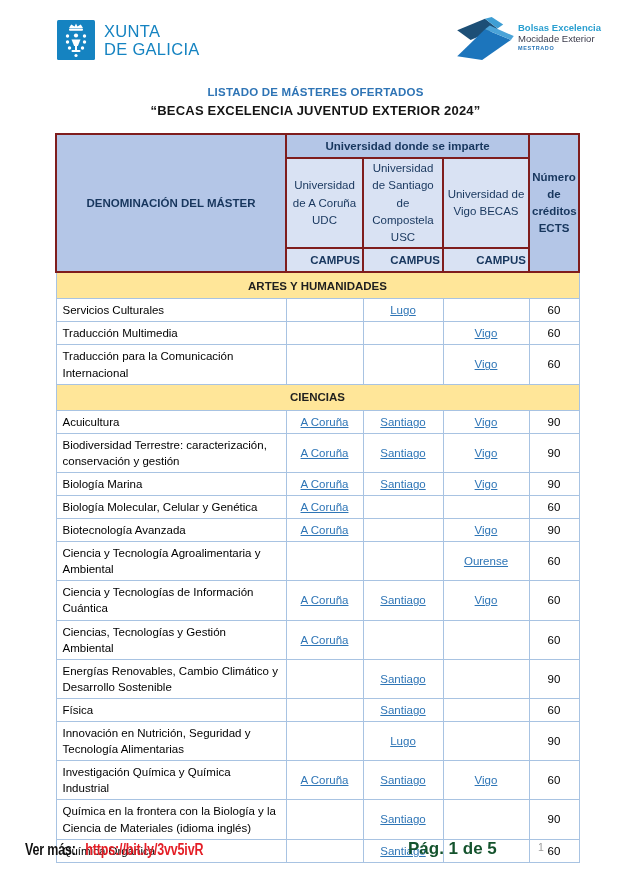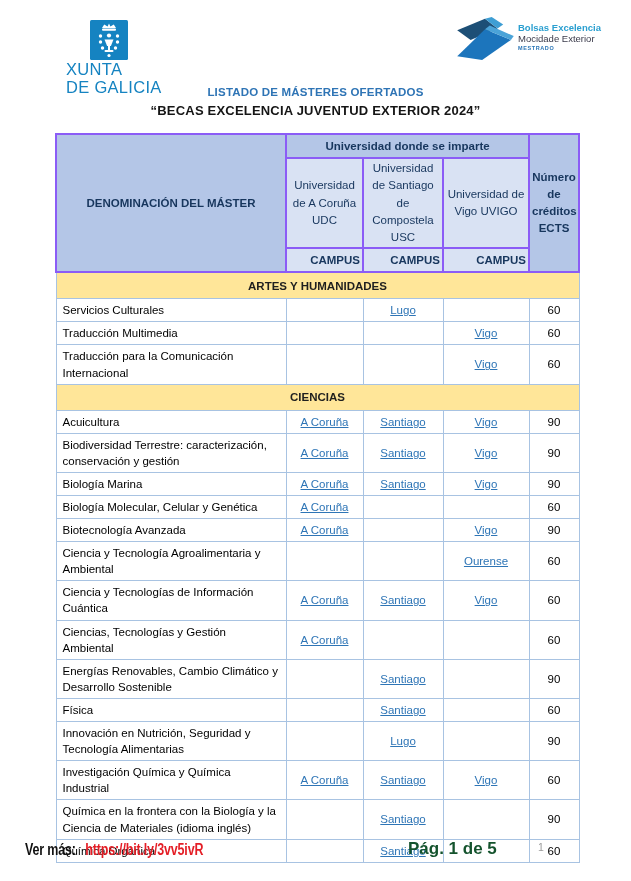--- a/index.html
+++ b/index.html
@@ -2,21 +2,21 @@
 <html><head>
 <meta charset="utf-8">
 <style>
   html,body { margin:0; padding:0; background:#fff; }
   .page {
     position:relative; width:631px; height:881px; background:#ffffff;
     font-family:"Liberation Sans", sans-serif; color:#000; overflow:hidden;
   }
 
   
-  .logo-left { position:absolute; left:57px; top:20px; display:flex; align-items:center;flex-direction:column; }
+  .logo-left { position:absolute; left:57px; top:20px; display:flex; align-items:center; }
   .logo-left .mark { width:38px; height:40px; }
   .logo-left .words {
     margin-left:9px; color:#1583c1; font-size:16.5px; line-height:1.12; letter-spacing:.3px;
   }
   .logo-right { position:absolute; left:452px; top:14px; display:flex; align-items:center; }
   .logo-right .arrow { width:66px; height:46px; }
   .logo-right .words { line-height:1.15; }
   .lr1 { color:#2a9fd0; font-weight:bold; font-size:9.5px; }
   .lr2 { color:#3a3a4a; font-size:9.5px; }
   .lr3 { color:#2a75b6; font-weight:bold; font-size:5.5px; letter-spacing:.6px; }
@@ -30,21 +30,21 @@
     position:absolute; left:0; top:103px; width:100%; text-align:center;
     color:#151515; font-weight:bold; font-size:13px; letter-spacing:.2px;
   }
 
   
   table.masters {
     position:absolute; left:55px; top:133px; width:523px;
     border-collapse:collapse; table-layout:fixed; font-size:11.5px;
   }
   .masters th, .masters td { vertical-align:middle; }
-  .masters thead th { border:2px solid #8b5cf6; color:#17365d; padding:1px 2px; }
+  .masters thead th { border:2px solid #7f1d1d; color:#17365d; padding:1px 2px; }
   .hdr-dark  { background:#b4c6e7; font-weight:bold; }
   .hdr-light { background:#d9e2f3; font-weight:normal; text-align:center; line-height:1.5;margin-left:39px; }
   .hdr-group { background:#b4c6e7; font-weight:bold; height:20px; text-align:center; }
   .hdr-campus { background:#d9e2f3; font-weight:bold; text-align:right; height:20px; }
   .hdr-univ { height:86px; }
   .masters tbody td { border:1px solid #a8c3e2; padding:3px 6px; line-height:1.4; }
   .masters tbody tr { height:23px;padding-left:24px; }
   td.course { text-align:left; }
   td.campus, td.ects { text-align:center; padding:3px 2px; }
   td.section {
@@ -121,21 +121,21 @@
     </colgroup>
     <thead>
       <tr>
         <th rowspan="3" class="hdr-dark" style="text-align:center">DENOMINACIÓN DEL MÁSTER</th>
         <th colspan="3" class="hdr-group">Universidad donde se imparte</th>
         <th rowspan="3" class="hdr-dark" style="text-align:center; line-height:1.5;">Número de créditos ECTS</th>
       </tr>
       <tr>
         <th class="hdr-light hdr-univ">Universidad de A Coruña UDC</th>
         <th class="hdr-light hdr-univ">Universidad de Santiago de Compostela USC</th>
-        <th class="hdr-light hdr-univ">Universidad de Vigo UVIGO</th>
+        <th class="hdr-light hdr-univ">Universidad de Vigo BECAS</th>
       </tr>
       <tr>
         <th class="hdr-campus">CAMPUS</th>
         <th class="hdr-campus">CAMPUS</th>
         <th class="hdr-campus">CAMPUS</th>
       </tr>
     </thead>
     <tbody>
         <tr>
           <td colspan="5" class="section">ARTES Y HUMANIDADES</td>

